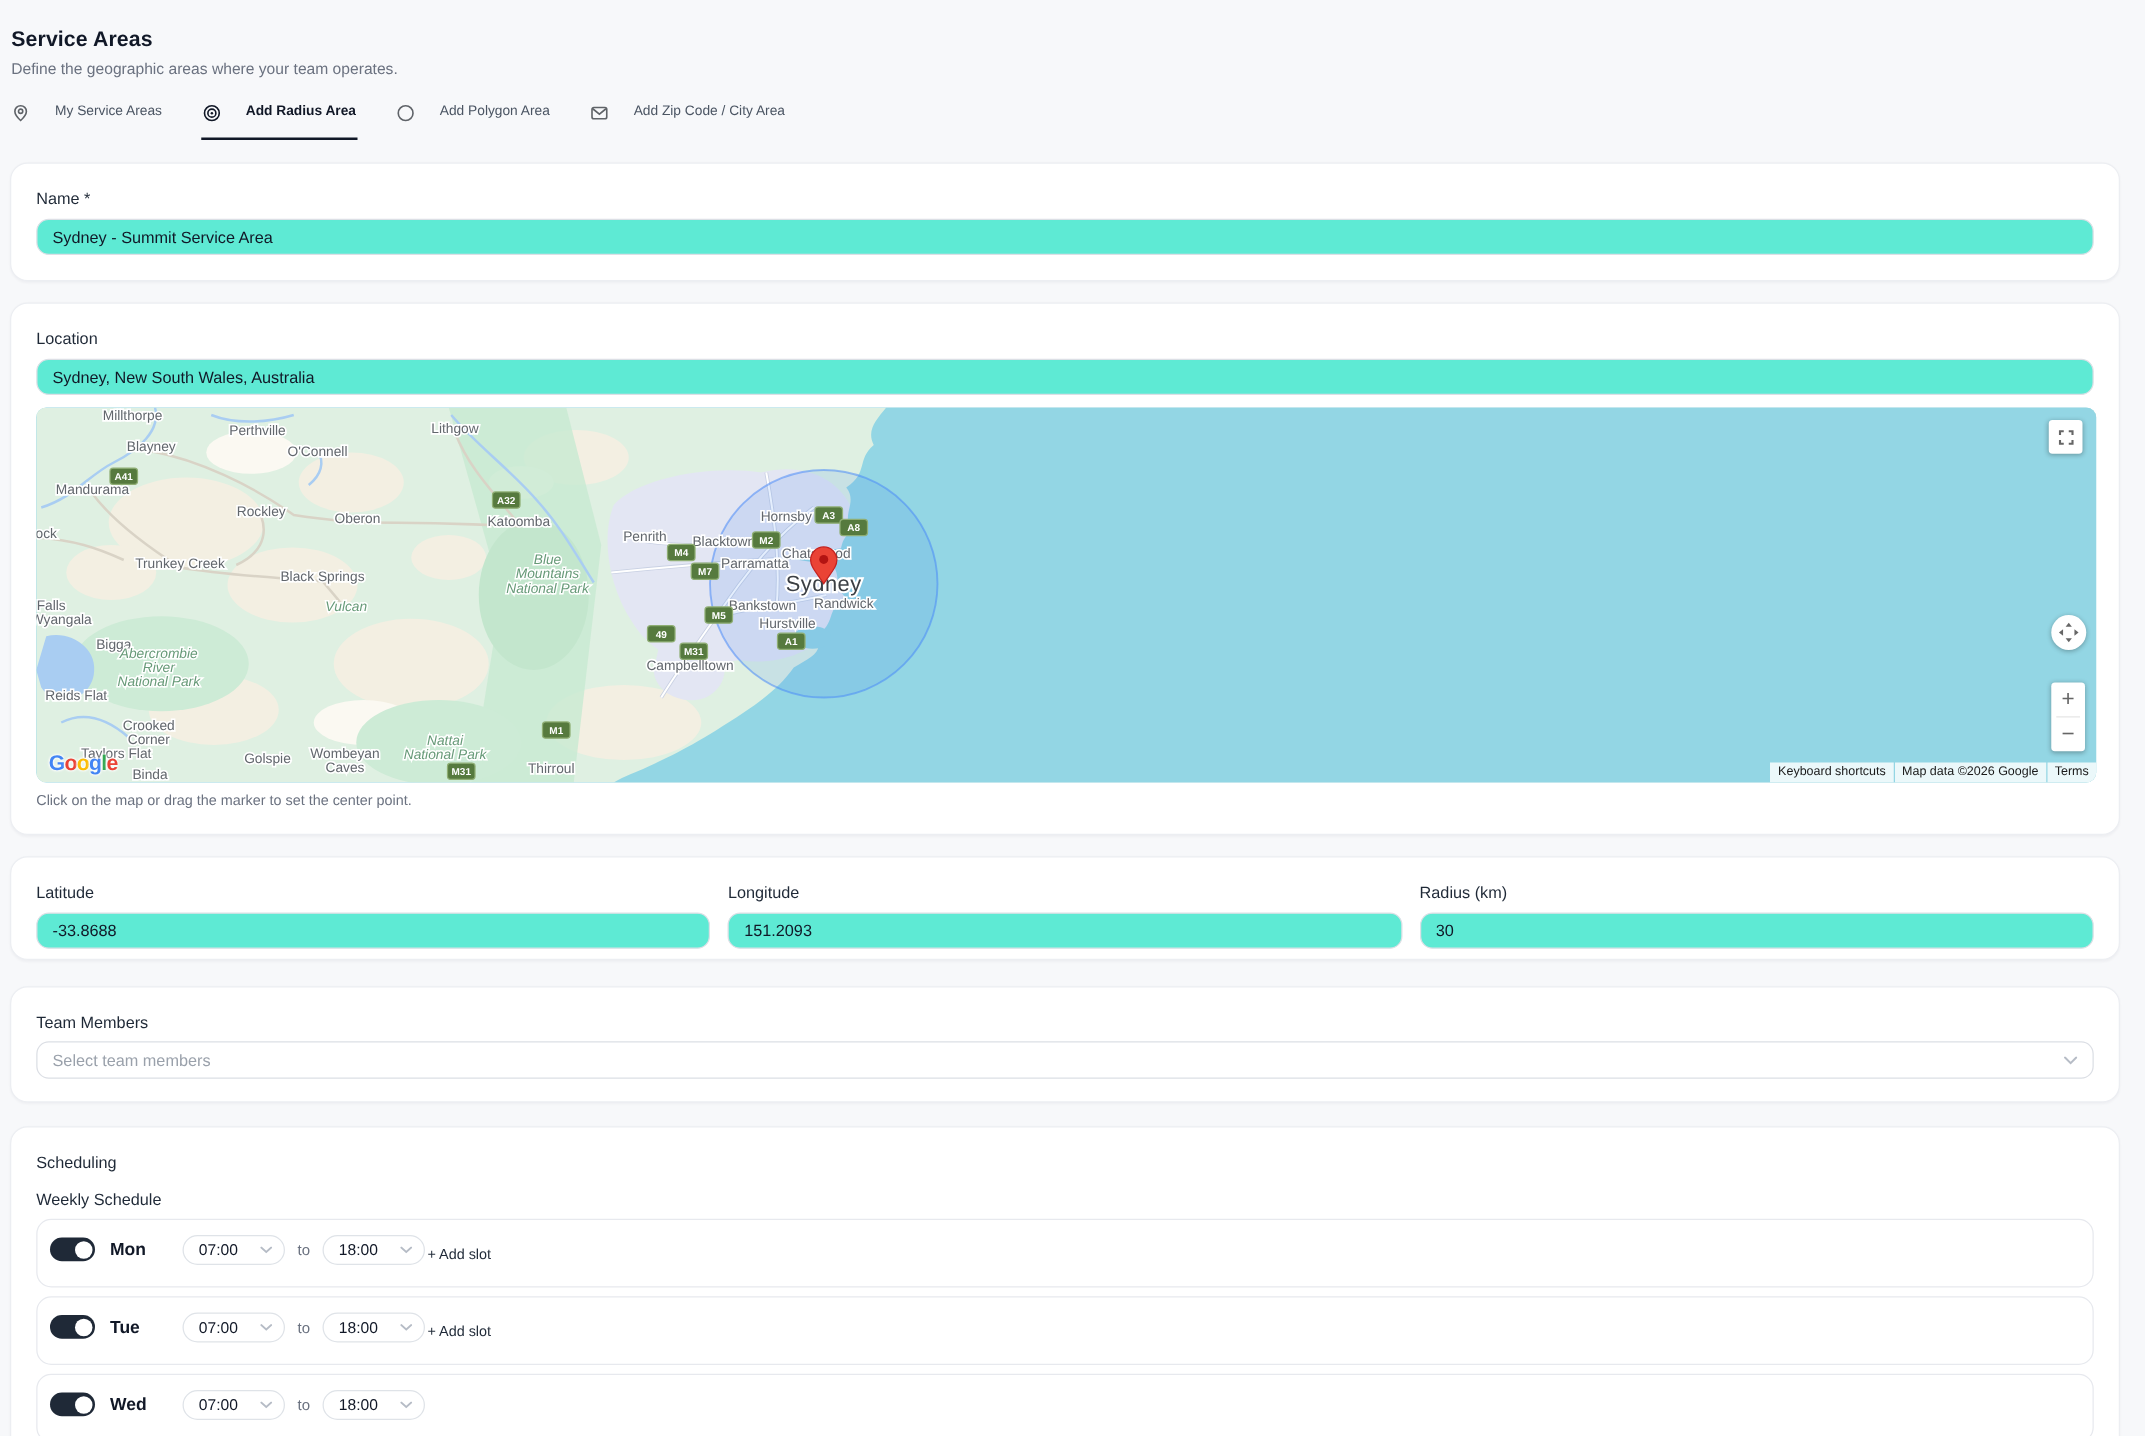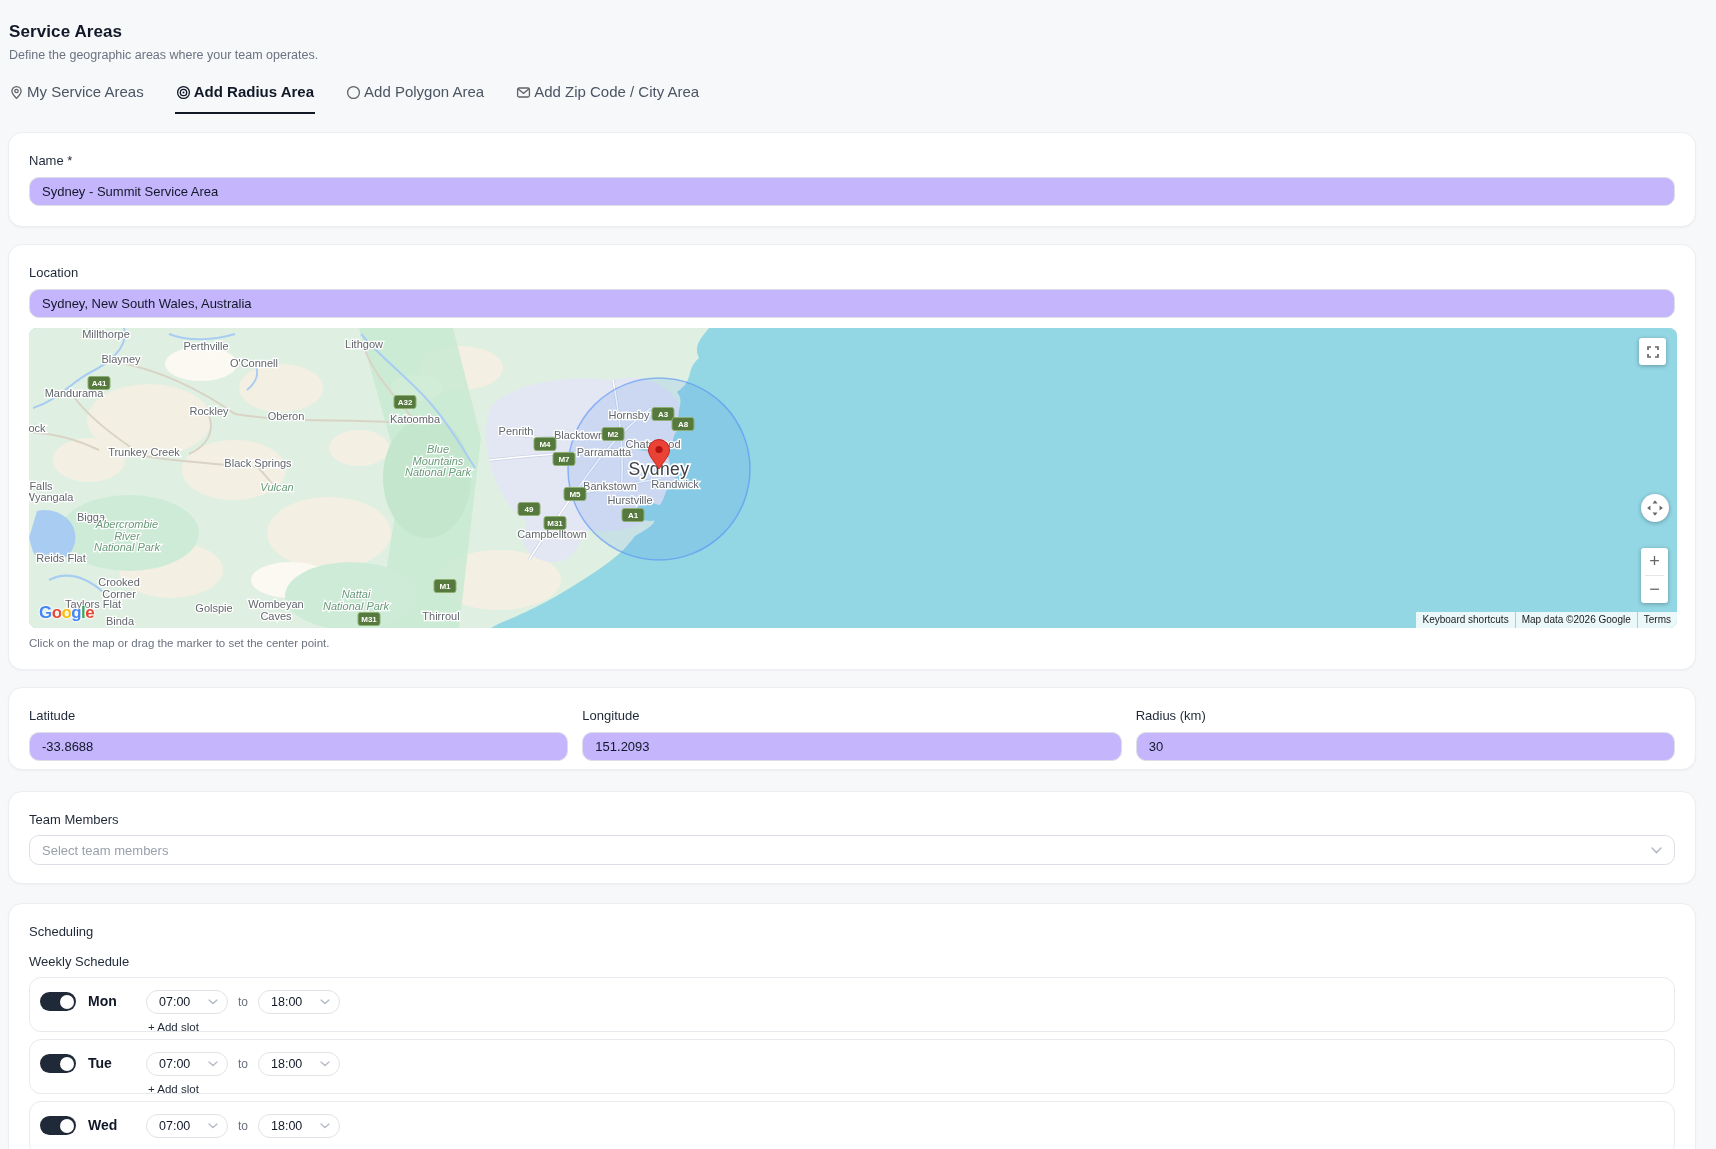--- a/index.html
+++ b/index.html
@@ -10,39 +10,39 @@
   }
   .page { padding:0 20px 0 8px; }
 
   
   .hdr { padding-left:1px; }
   h1 { font-size:17px; font-weight:700; margin-top:22px; color:#111827; letter-spacing:.1px;}
   .subtitle { font-size:12.5px; color:#6b7280; margin-top:6px; }
 
   
   .tabs { display:flex; gap:30px; margin-top:21px; align-items:flex-end; }
-  .tab { display:flex; align-items:flex-end; gap:3px; background:none; border:none;
-         font-family:inherit; font-size:15px; color:#4b5563; padding:0 1px 12px 1px;
+  .tab { display:flex; align-items:flex-start; gap:20px; background:none; border:none;
+         font-family:inherit; font-size:11px; color:#4b5563; padding:0 1px 12px 1px;
          border-bottom:2px solid transparent; cursor:pointer; }
   .tab svg { display:block; }
   .tab.active { color:#111827; font-weight:700; border-bottom-color:#111827; }
 
   
   .card { background:#fff; border:1px solid #eceef2; border-radius:14px;
           box-shadow:0 1px 2px rgba(16,24,40,.04); padding:20px; }
   .card-name   { margin-top:18px; display:flex; gap:32px; }
   .card-loc    { margin-top:17px; }
   .card-coords { margin-top:17px; padding-bottom:8px; display:grid; grid-template-columns:1fr 1fr 1fr; gap:14px; }
   .card-team   { margin-top:21px; padding-bottom:18px; }
   .card-sched  { margin-top:19px; height:400px; }
 
   .field-label { display:block; font-size:13px; font-weight:500; color:#1f2937; }
   .text-input { display:block; width:100%; height:29px; margin-top:9px; border:1px solid #dcdfe5;
                 border-radius:10px; padding:0 12px; font-size:13px; color:#111827;
-                font-family:inherit; background:#c4b5fd; outline:none; }
+                font-family:inherit; background:#5eead4; outline:none; }
   .name-field { flex:1; }
 
   
   .color-col { width:205px; flex:0 0 205px; }
   .swatches { display:flex; gap:3px; margin-top:8px; }
   .swatch { width:23px; height:23px; border-radius:50%; cursor:pointer; flex:0 0 23px; }
   .swatch.dotted { background-image:radial-gradient(#D6362F 1px, transparent 1.3px);
                    background-size:5px 5px; }
 
   
@@ -81,21 +81,21 @@
   .sched-sub   { font-size:13px; font-weight:500; color:#1f2937; margin-top:15px; }
   .sched-rows  { margin-top:8px; }
   .srow { border:1px solid #e7e9ee; border-radius:12px; height:55px; padding:12px 14px 0 10px;
           display:flex; align-items:flex-start; }
   .srow + .srow { margin-top:7px; }
   .toggle { width:36px; height:19px; border-radius:10px; background:#1f2937; position:relative;
             border:none; cursor:pointer; flex:0 0 36px; margin-top:2px; }
   .toggle .knob { position:absolute; top:2.5px; right:2.5px; width:14px; height:14px;
                   border-radius:50%; background:#fff; }
   .day-label { margin-left:12px; width:58px; font-size:14px; font-weight:700; color:#111827; margin-top:3px; }
-  .times { display:flex; flex-direction:column; }
+  .times { display:flex; flex-direction:row; }
   .time-line { display:flex; align-items:center; }
   .tsel { width:82px; height:24px; border:1px solid #dfe3e8; border-radius:13px;
           display:flex; align-items:center; justify-content:space-between;
           padding:0 9px 0 12px; font-size:12.5px; color:#111827; cursor:pointer; background:#fff; }
   .to-lbl { font-size:12px; color:#6b7280; margin:0 10px; }
   .add-slot { margin-top:7px; background:none; border:none; font-family:inherit;
               font-size:11.5px; font-weight:500; color:#1f2937; text-align:left;
               padding:0 0 0 2px; cursor:pointer; width:max-content; }
 </style>
 </head>

